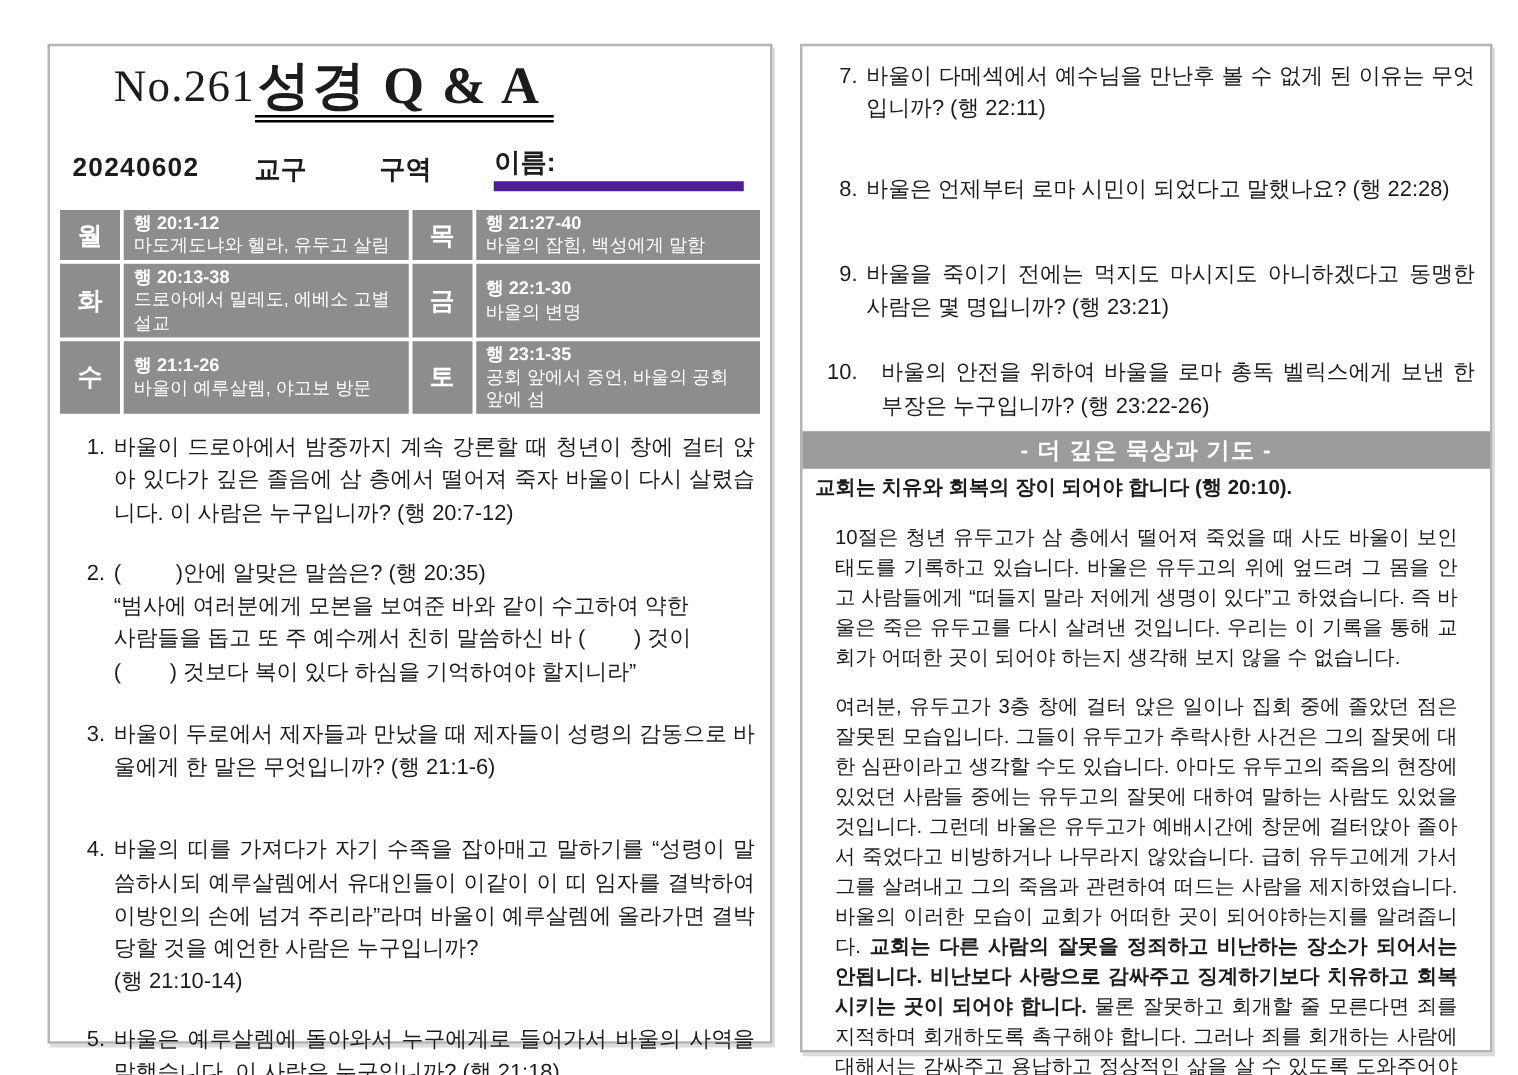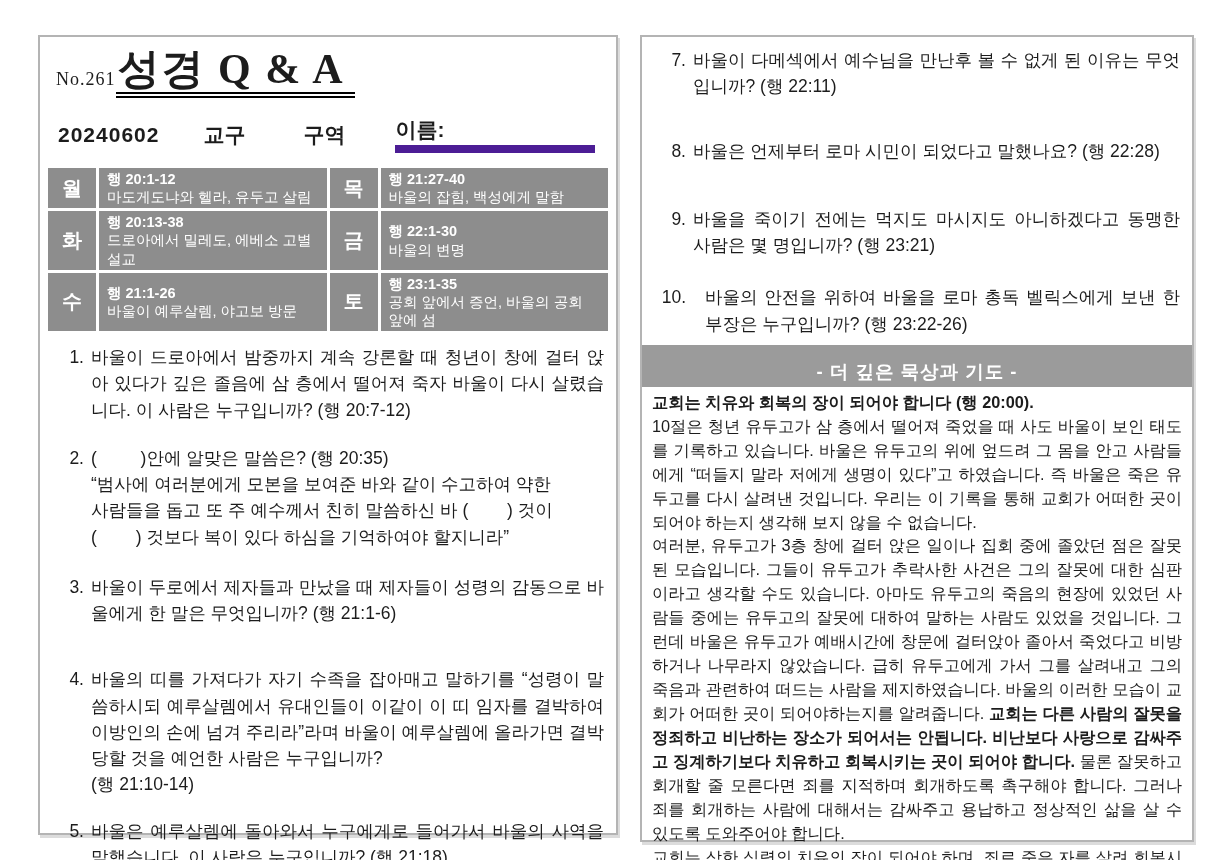--- a/index.html
+++ b/index.html
@@ -5,22 +5,22 @@
   html,body{margin:0;padding:0;background:#fff;}
   body{width:1214px;height:860px;position:relative;overflow:hidden;
        font-family:"Liberation Sans","DejaVu Sans",sans-serif;color:#1c1c1c;}
   .page-box{position:absolute;background:#fff;border:2px solid #b4b4b4;
             box-shadow:2px 3px 0 #dcdcdc;box-sizing:border-box;}
   .left-page{left:38px;top:35px;width:580px;height:800px;}
   .right-page{left:640px;top:35px;width:554px;height:807px;}
 
   
   .hdr{display:flex;align-items:flex-end;padding:10px 16px 0 16px;}
-  .doc-no{font-family:"Liberation Serif","DejaVu Serif",serif;font-size:18px;
-          padding-bottom:8px;letter-spacing:1px;}
+  .doc-no{font-family:"Liberation Serif","DejaVu Serif",serif;font-size:36px;
+          padding-bottom:8px;letter-spacing:1px;margin-left:35px;}
   .doc-title{font-family:"Liberation Serif","DejaVu Serif",serif;font-size:42px;
              font-weight:bold;letter-spacing:2px;
              border-bottom:6px double #000;padding:0 10px 1px 2px;line-height:1.05;text-align:right;}
   .date-row{display:flex;align-items:center;font-weight:bold;font-size:21px;
             margin:18px 14px 0 18px;}
   .d-date{letter-spacing:1px;}
   .d-lbl1{margin-left:44px;}
   .d-lbl2{margin-left:58px;}
   .name-wrap{margin-left:50px;border-bottom:8px solid #4c1d95;display:flex;
              flex:1;max-width:200px;padding-bottom:1px;}
@@ -39,24 +39,24 @@
   .q{display:flex;font-size:17.5px;line-height:1.5;}
   .q-num{flex:none;width:30px;text-align:right;padding-right:7px;}
   .q-body{flex:1;text-align:justify;white-space:pre-line;}
   .mb-a{margin-bottom:22px;} .mb-b{margin-bottom:24px;} .mb-c{margin-bottom:40px;}
   .mb-d{margin-bottom:20px;} .mb-e{margin-bottom:46px;}
   .mb-f{margin-bottom:38px;} .mb-g{margin-bottom:42px;} .mb-h{margin-bottom:26px;}
   .mb-i{margin-bottom:8px;gap:12px;}
 
   
   .banner{background:#9b9b9b;color:#fff;font-weight:bold;font-size:18.5px;
-          text-align:center;padding:14px 0 3px 0;letter-spacing:1px;}
+          text-align:center;padding:2px 0 3px 0;letter-spacing:1px;}
   .medi{padding:4px 10px 0 10px;font-size:16.3px;line-height:1.47;}
   .medi-title{font-weight:bold;text-align:left;}
-  .medi p{margin:0;text-align:justify;}
+  .medi p{margin:16px;text-align:justify;}
   .medi .bold{font-weight:bold;}
 </style>
 </head>
 <body>
 
 <div class="page-box left-page">
   <div class="hdr">
     <div class="doc-no">No.261</div>
     <div class="doc-title">성경 Q &amp; A</div>
   </div>
@@ -155,18 +155,18 @@
     </div>
     <div class="q mb-i">
       <span class="q-num">10.</span>
       <span class="q-body">바울의 안전을 위하여 바울을 로마 총독 벨릭스에게 보낸 한 부장은 누구입니까? (행 23:22-26)</span>
     </div>
   </div>
 
   <div class="banner">- 더 깊은 묵상과 기도 -</div>
 
   <div class="medi">
-    <div class="medi-title">교회는 치유와 회복의 장이 되어야 합니다 (행 20:00).</div>
+    <div class="medi-title">교회는 치유와 회복의 장이 되어야 합니다 (행 20:10).</div>
     <p>10절은 청년 유두고가 삼 층에서 떨어져 죽었을 때 사도 바울이 보인 태도를 기록하고 있습니다. 바울은 유두고의 위에 엎드려 그 몸을 안고 사람들에게 “떠들지 말라 저에게 생명이 있다”고 하였습니다. 즉 바울은 죽은 유두고를 다시 살려낸 것입니다. 우리는 이 기록을 통해 교회가 어떠한 곳이 되어야 하는지 생각해 보지 않을 수 없습니다.</p>
     <p><span>여러분, 유두고가 3층 창에 걸터 앉은 일이나 집회 중에 졸았던 점은 잘못된 모습입니다. 그들이 유두고가 추락사한 사건은 그의 잘못에 대한 심판이라고 생각할 수도 있습니다. 아마도 유두고의 죽음의 현장에 있었던 사람들 중에는 유두고의 잘못에 대하여 말하는 사람도 있었을 것입니다. 그런데 바울은 유두고가 예배시간에 창문에 걸터앉아 졸아서 죽었다고 비방하거나 나무라지 않았습니다. 급히 유두고에게 가서 그를 살려내고 그의 죽음과 관련하여 떠드는 사람을 제지하였습니다. 바울의 이러한 모습이 교회가 어떠한 곳이 되어야하는지를 알려줍니다. </span><span class="bold">교회는 다른 사람의 잘못을 정죄하고 비난하는 장소가 되어서는 안됩니다. 비난보다 사랑으로 감싸주고 징계하기보다 치유하고 회복시키는 곳이 되어야 합니다.</span><span> 물론 잘못하고 회개할 줄 모른다면 죄를 지적하며 회개하도록 촉구해야 합니다. 그러나 죄를 회개하는 사람에 대해서는 감싸주고 용납하고 정상적인 삶을 살 수 있도록 도와주어야 합니다.</span></p>
     <p>교회는 상한 심령의 치유의 장이 되어야 하며, 죄로 죽은 자를 살려 회복시키는 장이 되어야 합니다. 이것이 하나님이 교회를 세우신 목적입니다. 이것이 성도에게 요구되는 사랑이자, 관용의 마음입니다. 이 사랑과 관용의 마음을 가짐으로 교회를 치유과 회복의 장으로 만들어 가는 성도님 되시길 바랍니다.</p>
   </div>
 </div>
 
 </body></html>

